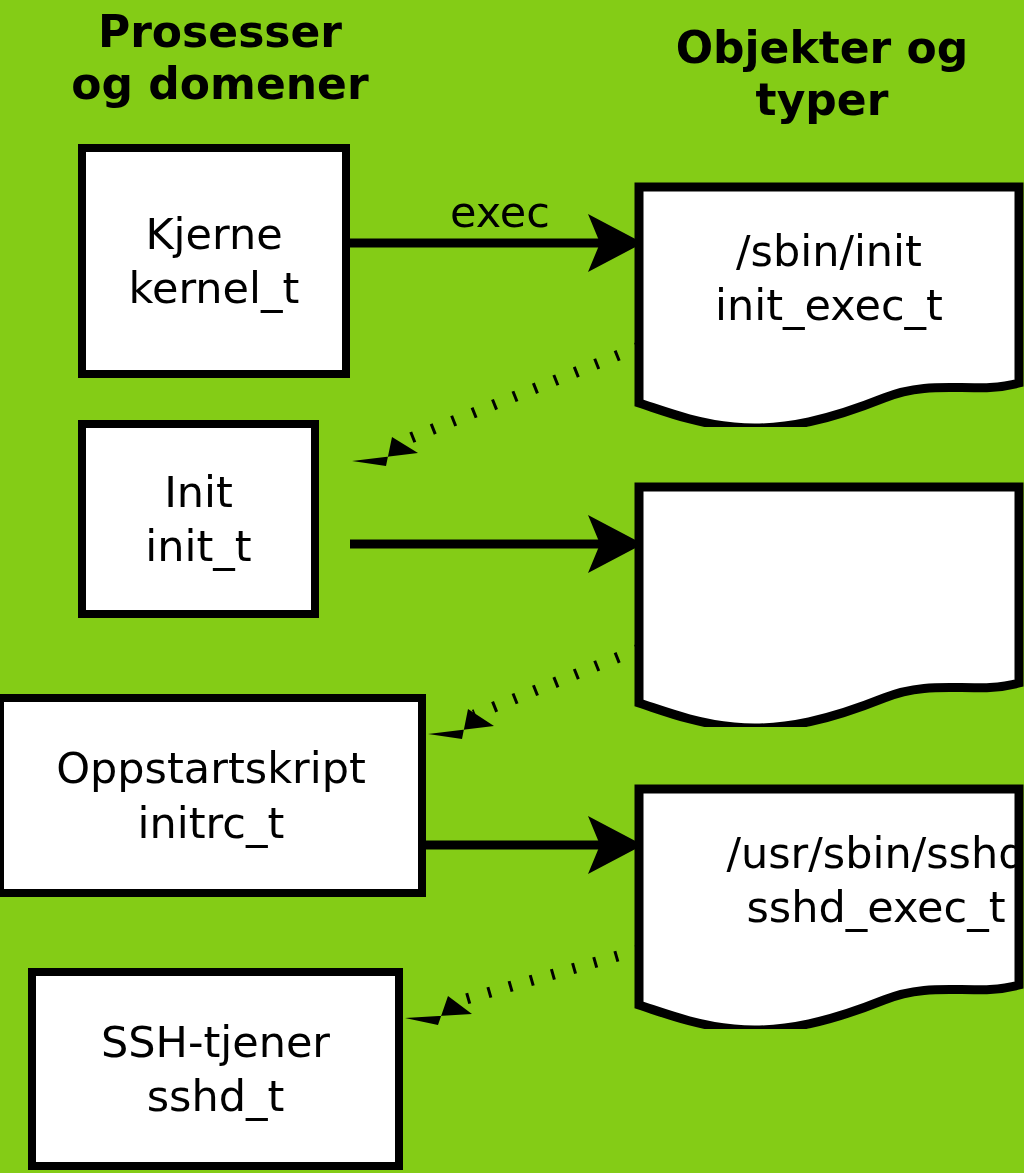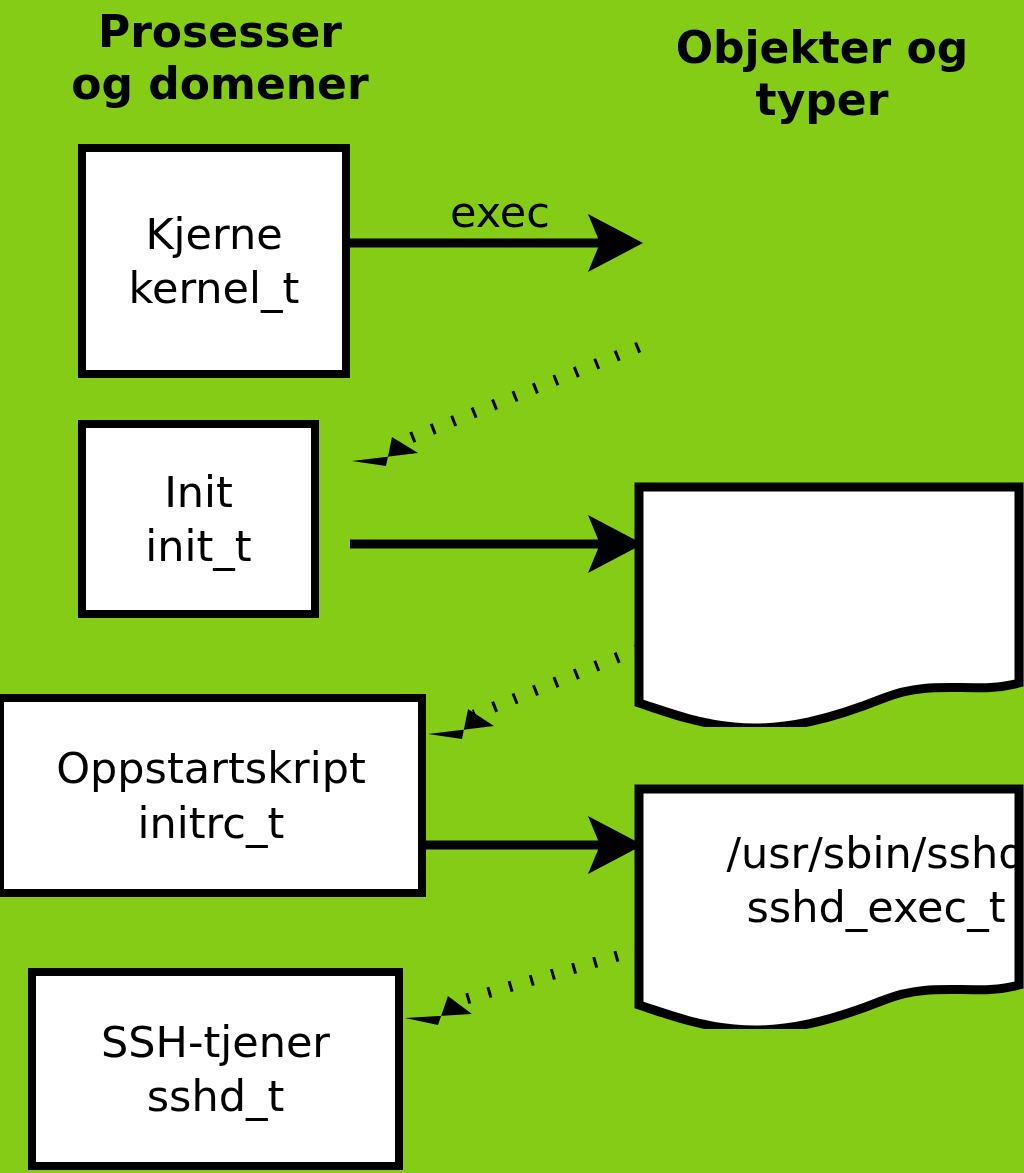--- a/index.html
+++ b/index.html
@@ -91,20 +91,27 @@
 
   <div class="proc-box" style="left:78px; top:420px; width:241px; height:198px;">Init
 init_t</div>
 
   <div class="proc-box" style="left:-4px; top:694px; width:430px; height:203px;">Oppstartskript
 initrc_t</div>
 
   <div class="proc-box" style="left:28px; top:968px; width:375px; height:202px;">SSH-tjener
 sshd_t</div>
 
+  <div class="doc-shape" style="left:634px; top:182px;">
+    <svg viewBox="0 0 390 245" preserveAspectRatio="none">
+      <path d="M 5 5 L 385 5 L 385 201 C 340 213 300 196 250 216 C 200 236 150 250 100 245 C 60 241 30 229 5 221 Z" fill="#ffffff" stroke="#000000" stroke-width="9" stroke-linejoin="miter" stroke-linecap="butt"></path>
+    </svg>
+    <div class="doc-label" style="top:42px;">/sbin/init
+init_exec_t</div>
+  </div>
 
   <div class="doc-shape" style="left:634px; top:482px;">
     <svg viewBox="0 0 390 245" preserveAspectRatio="none">
       <path d="M 5 5 L 385 5 L 385 201 C 340 213 300 196 250 216 C 200 236 150 250 100 245 C 60 241 30 229 5 221 Z" fill="#ffffff" stroke="#000000" stroke-width="9" stroke-linejoin="miter" stroke-linecap="butt"></path>
     </svg>
   </div>
 
   <div class="doc-shape" style="left:634px; top:784px;">
     <svg viewBox="0 0 390 245" preserveAspectRatio="none">
       <path d="M 5 5 L 385 5 L 385 201 C 340 213 300 196 250 216 C 200 236 150 250 100 245 C 60 241 30 229 5 221 Z" fill="#ffffff" stroke="#000000" stroke-width="9" stroke-linejoin="miter" stroke-linecap="butt"></path>

